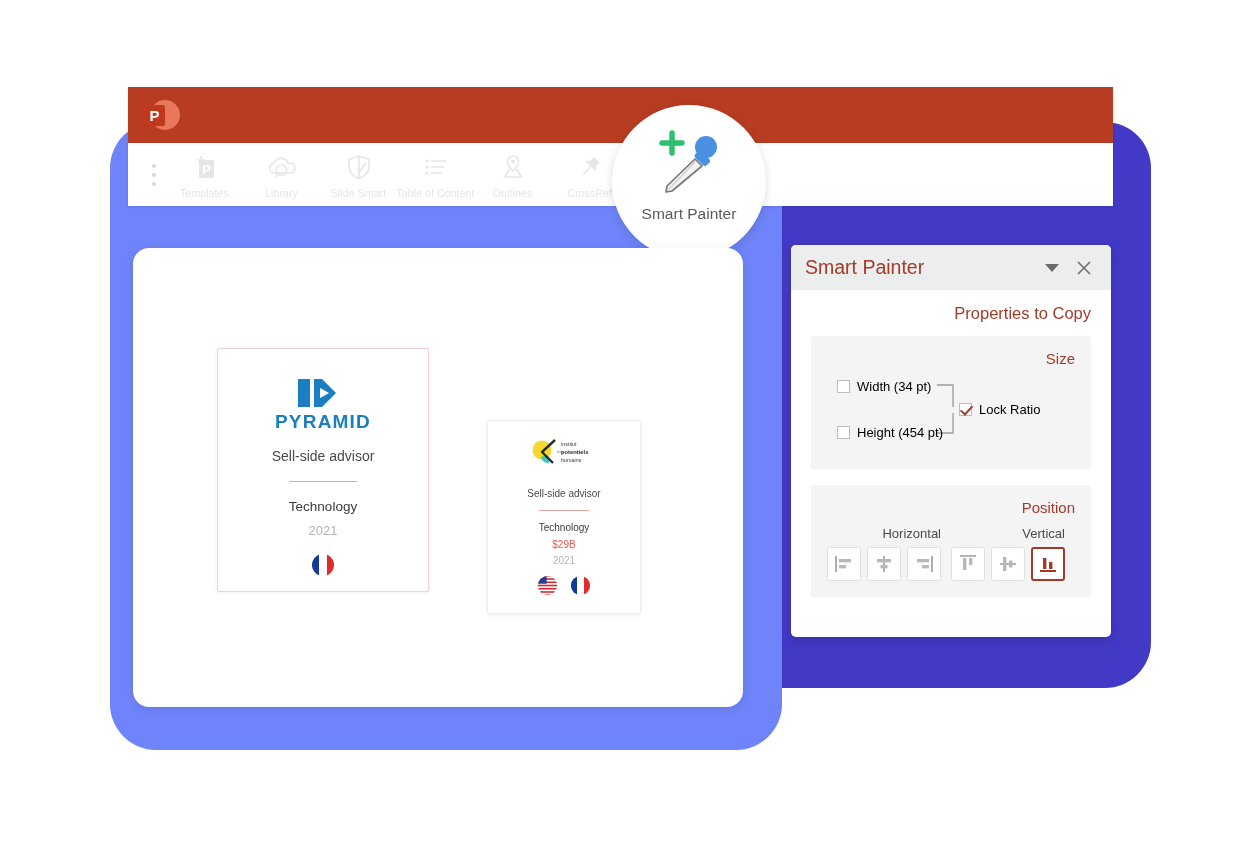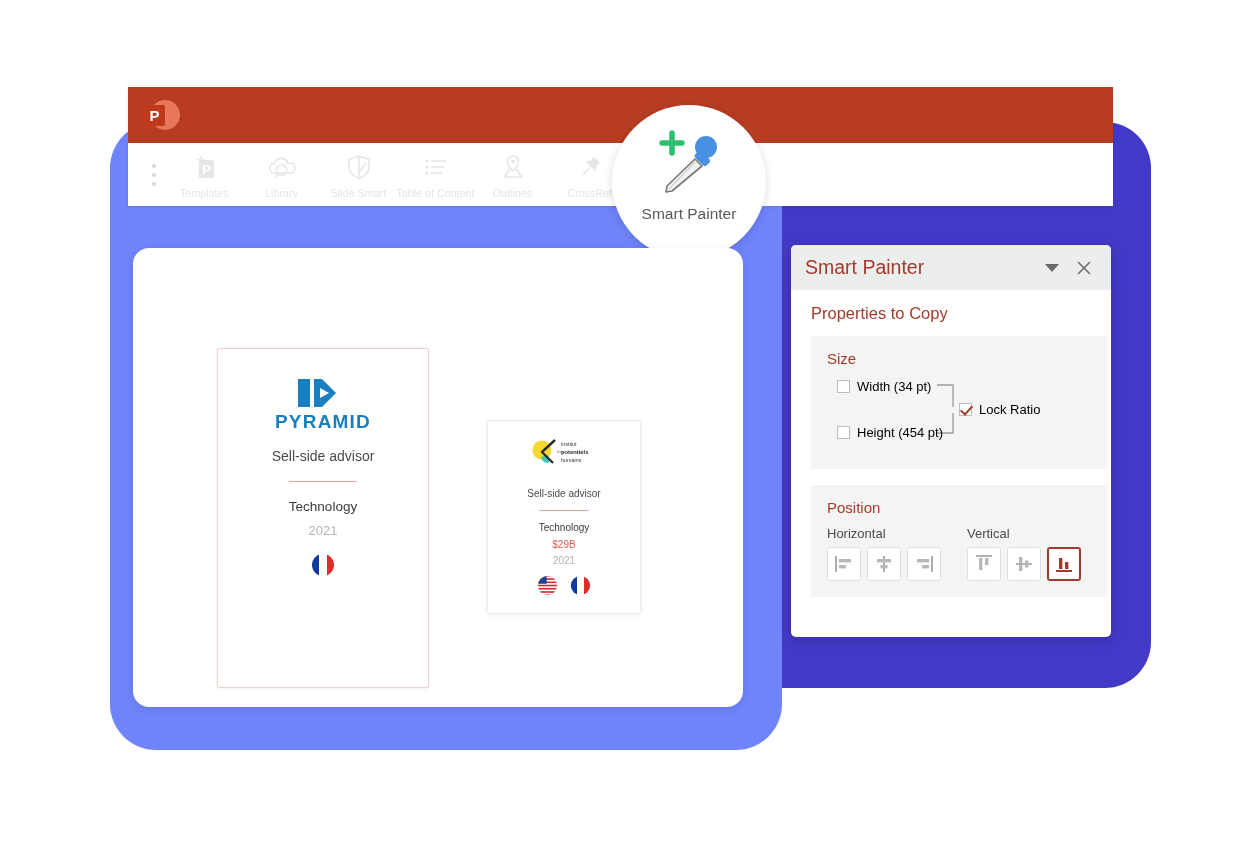--- a/index.html
+++ b/index.html
@@ -85,21 +85,21 @@
   
   .canvas {
     position: absolute; left: 133px; top: 248px;
     width: 610px; height: 459px; background: #fff;
     border-radius: 16px; box-shadow: 0 2px 8px rgba(0,0,0,.10);
   }
 
   
   .card-a {
     position: absolute; left: 217px; top: 348px;
-    width: 212px; height: 340px; background: #fff;
+    width: 212px; height: 244px; background: #fff;
     border: 1px solid #f3cfcf; border-radius: 2px;
     box-shadow: 0 1px 4px rgba(0,0,0,.06);
     display: flex; flex-direction: column; align-items: center;
   }
   .card-b {
     position: absolute; left: 487px; top: 420px;
     width: 154px; height: 194px; background: #fff;
     border: 1px solid #eeeeee; border-radius: 2px;
     box-shadow: 0 1px 4px rgba(0,0,0,.07);
     display: flex; flex-direction: column; align-items: center;
@@ -137,21 +137,21 @@
   .sp-title {
     flex: 1; font-size: 19.5px; color: #a33b2a;
     font-family: "Liberation Sans", sans-serif;
   }
   .sp-caret, .sp-close {
     color: #6a6a6a; cursor: pointer; display:flex; align-items:center; justify-content:center;
   }
   .sp-caret { width: 26px; height: 26px; }
   .sp-close { width: 26px; height: 26px; font-size: 21px; margin-left: 6px; color:#6e6e6e; }
 
-  .sp-body { padding: 14px 4px 0 20px; }
+  .sp-body { padding: 14px 20px 0 20px; text-align: right; }
   .sp-h1 {
     font-size: 16.5px; color: #a33b2a; margin-bottom: 13px;
   }
   .sp-box {
     background: #f4f4f4; padding: 14px 16px 16px 16px; border-radius: 2px;
   }
   .sp-h2 { font-size: 15px; color: #a33b2a; margin-bottom: 10px; }
 
   .size-grid { position: relative; height: 76px; }
   .chk-row { display: flex; align-items: center; gap: 7px; position: absolute; }
@@ -164,21 +164,21 @@
   }
   .cbox.checked::after {
     content: ""; position: absolute; left: 3px; top: -1px;
     width: 5px; height: 10px; border: solid #a33b2a;
     border-width: 0 2px 2px 0; transform: rotate(42deg);
   }
   .chk-lbl { font-size: 13px; color: #000000; white-space: nowrap; }
   .brace { position: absolute; left: 108px; top: 4px; }
 
   .pos-box { margin-top: 16px; }
-  .pos-cols { display: flex; gap: 26px; margin-top: 4px; }
+  .pos-cols { display: flex; gap: 10px; margin-top: 4px; }
   .pos-col-lbl { font-size: 13px; color: #4a4a4a; margin-bottom: 6px; }
   .al-row { display: flex; gap: 6px; }
   .al-btn {
     width: 34px; height: 34px; background: #fff; border: 1px solid #dfdfdf;
     border-radius: 3px; display: flex; align-items: center; justify-content: center;
     cursor: pointer;
   }
   .al-btn.active { border: 2px solid #a33b2a; }
 </style>
 </head>

